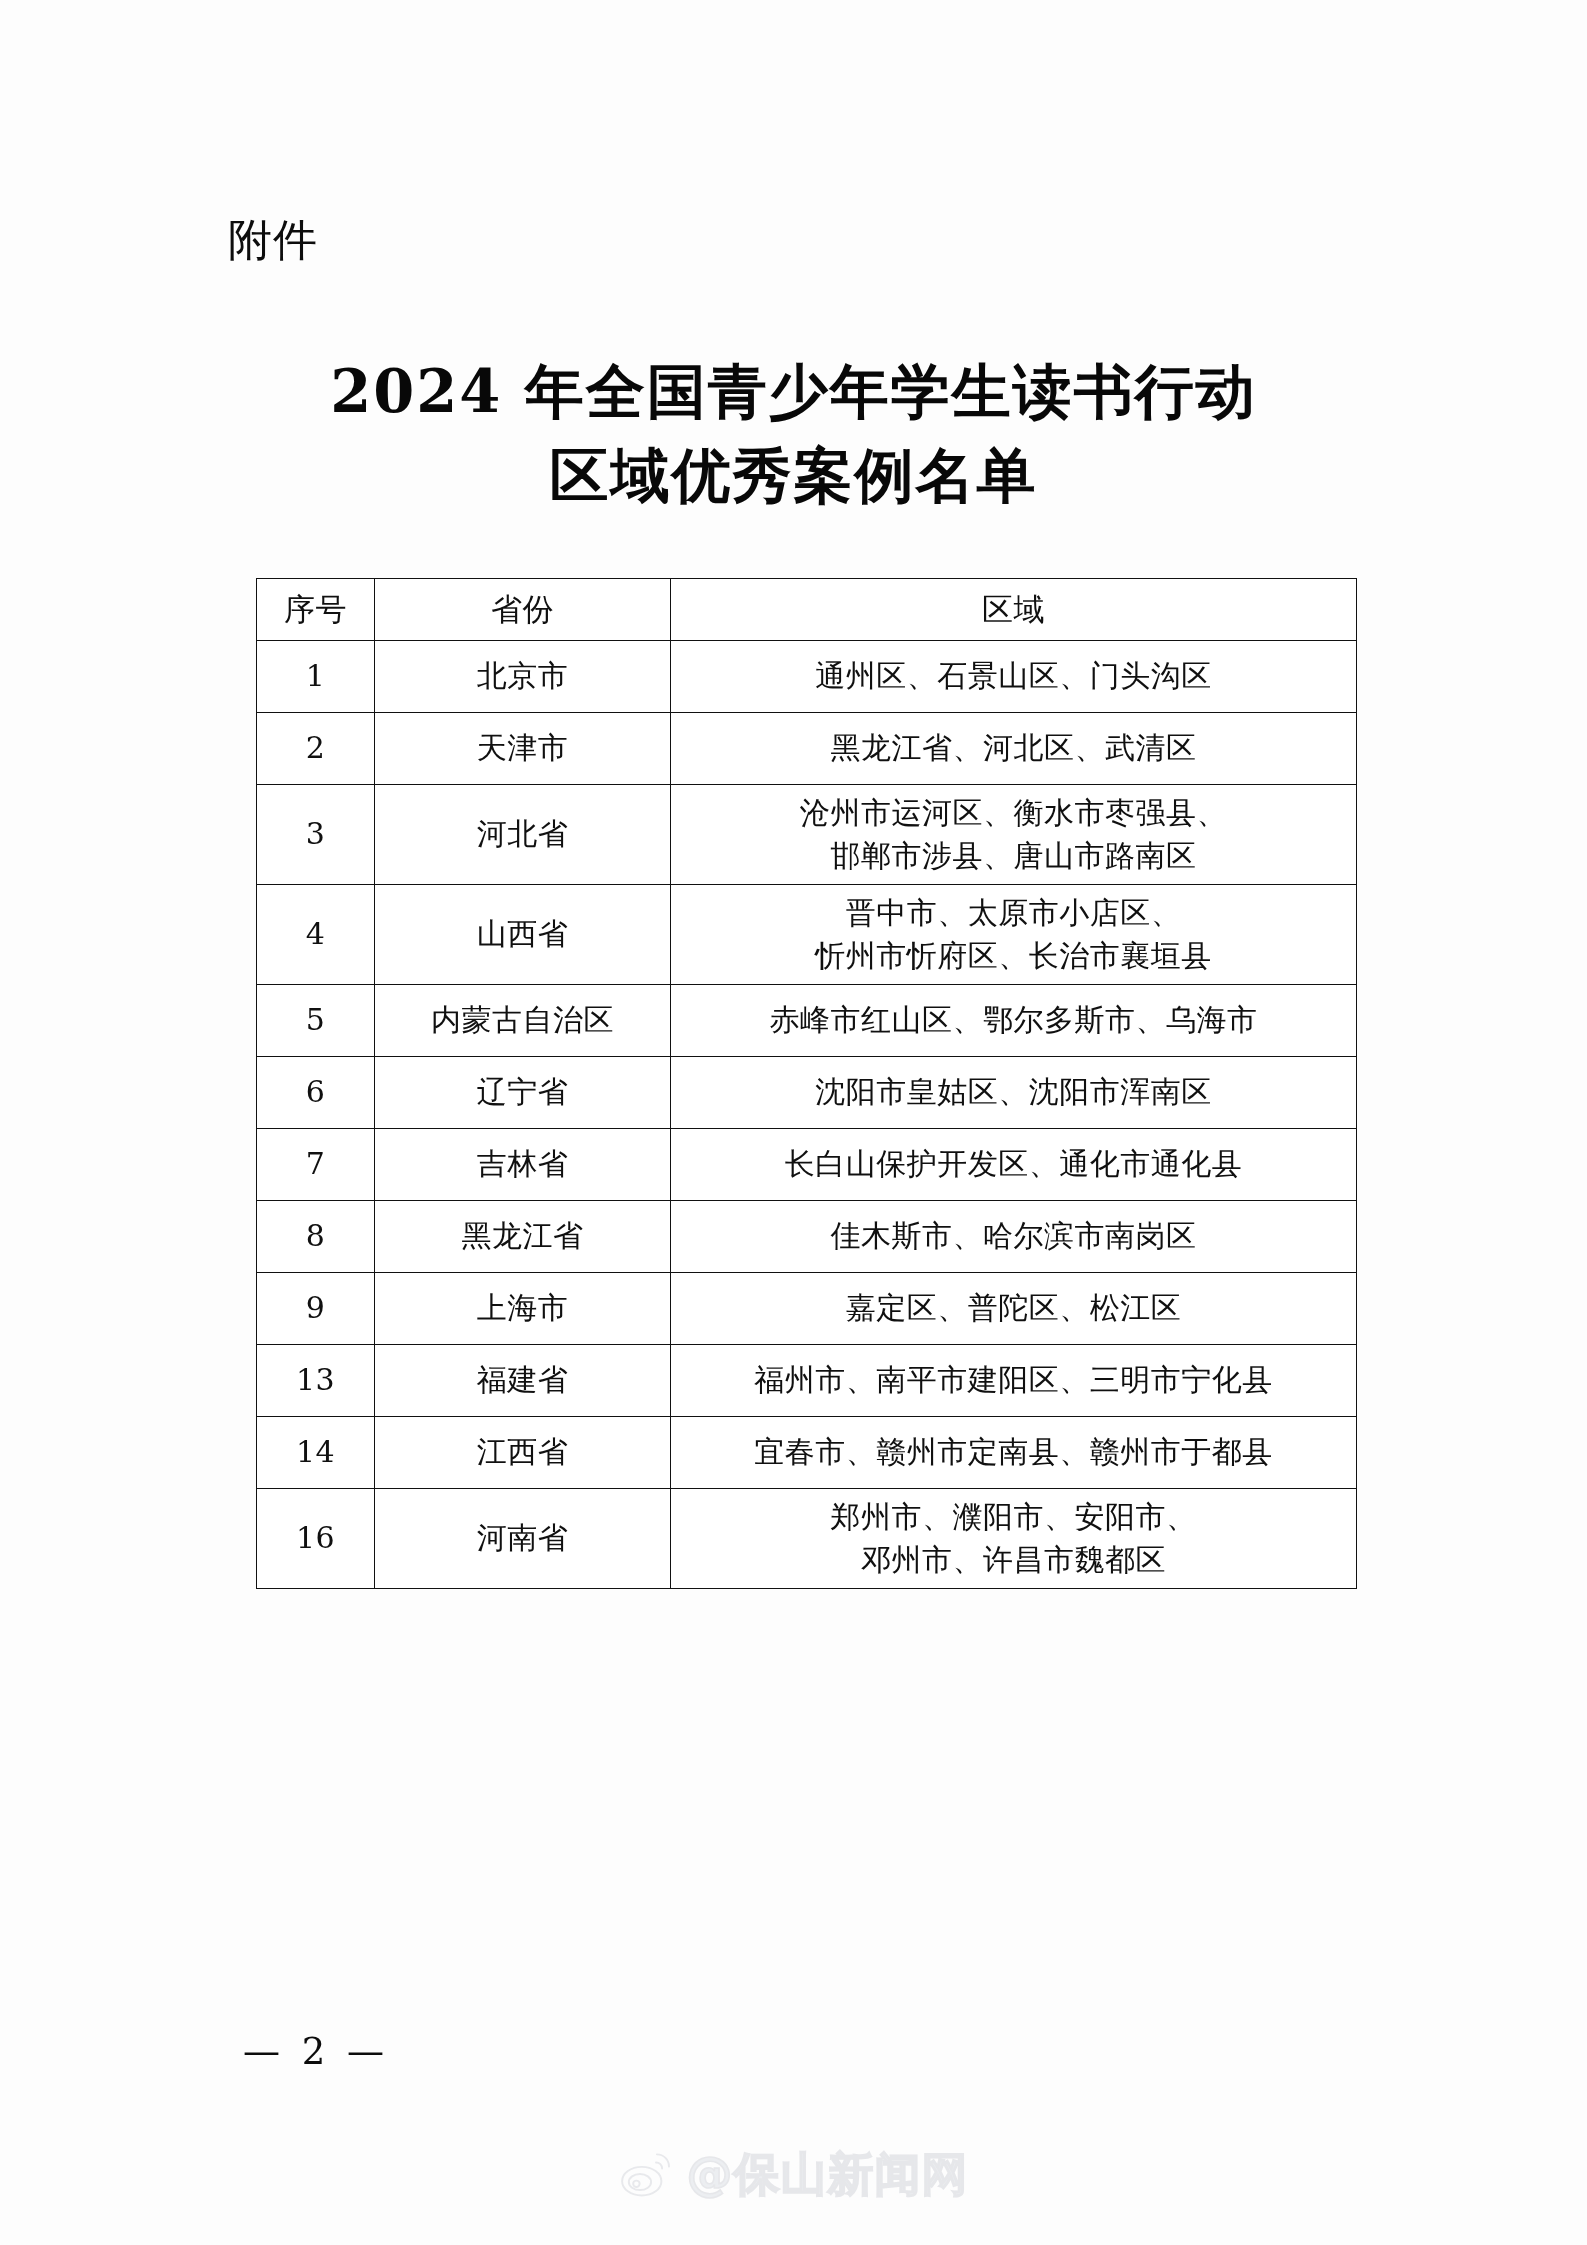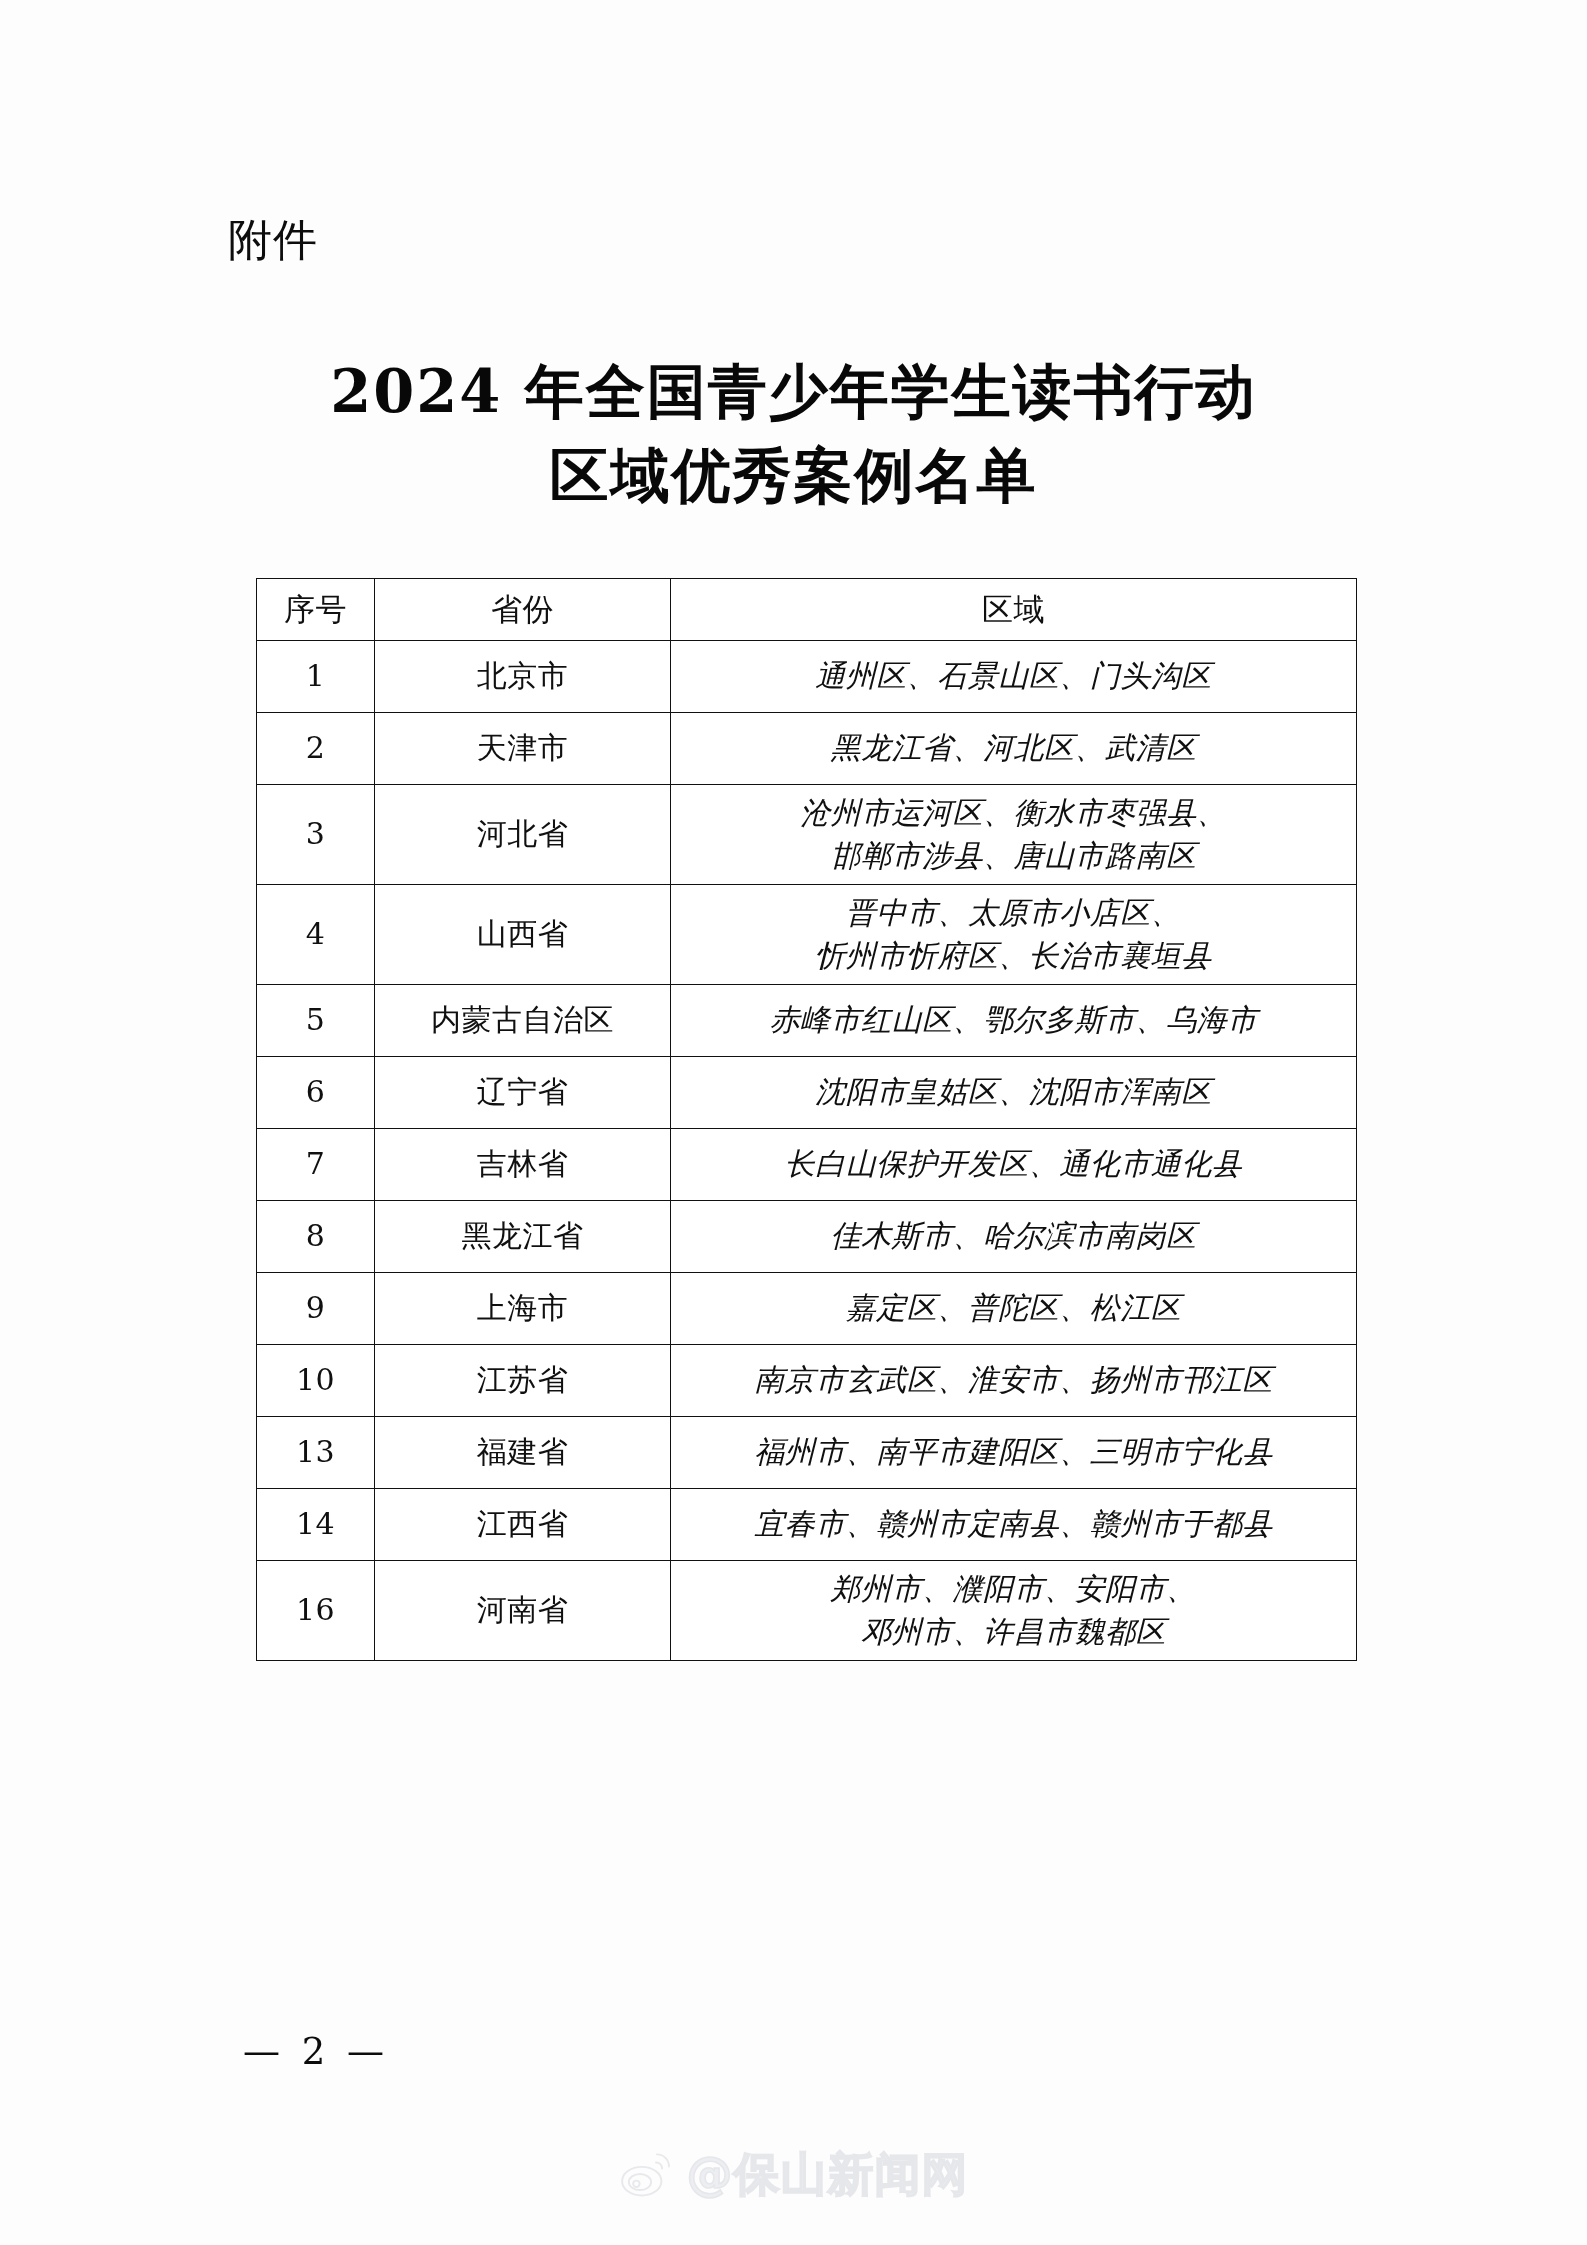--- a/index.html
+++ b/index.html
@@ -86,21 +86,21 @@
   table.listing td {
     font-size: 30px;
     line-height: 1.42;
   }
   col.c-index  { width: 118px; }
   col.c-prov   { width: 296px; }
   col.c-region { width: 686px; }
 
   td.cell-index { font-size: 29px; }
   td.cell-prov  { letter-spacing: 2px; }
-  td.cell-region { letter-spacing: 1px; font-style: italic; }
+  td.cell-region { letter-spacing: 1px; }
 
   .row-1line td { height: 72px; }
   .row-2line td { height: 100px; }
 
   .region-line { display: block; white-space: nowrap; }
 
   
   .page-number {
     position: absolute;
     left: 243px;
@@ -228,27 +228,20 @@
             </td>
           </tr>
           <tr class="row-1line">
             <td class="cell-index">9</td>
             <td class="cell-prov">上海市</td>
             <td class="cell-region">
               <span class="region-line">嘉定区、普陀区、松江区</span>
             </td>
           </tr>
           <tr class="row-1line">
-            <td class="cell-index">10</td>
-            <td class="cell-prov">江苏省</td>
-            <td class="cell-region">
-              <span class="region-line">南京市玄武区、淮安市、扬州市邗江区</span>
-            </td>
-          </tr>
-          <tr class="row-1line">
             <td class="cell-index">13</td>
             <td class="cell-prov">福建省</td>
             <td class="cell-region">
               <span class="region-line">福州市、南平市建阳区、三明市宁化县</span>
             </td>
           </tr>
           <tr class="row-1line">
             <td class="cell-index">14</td>
             <td class="cell-prov">江西省</td>
             <td class="cell-region">

